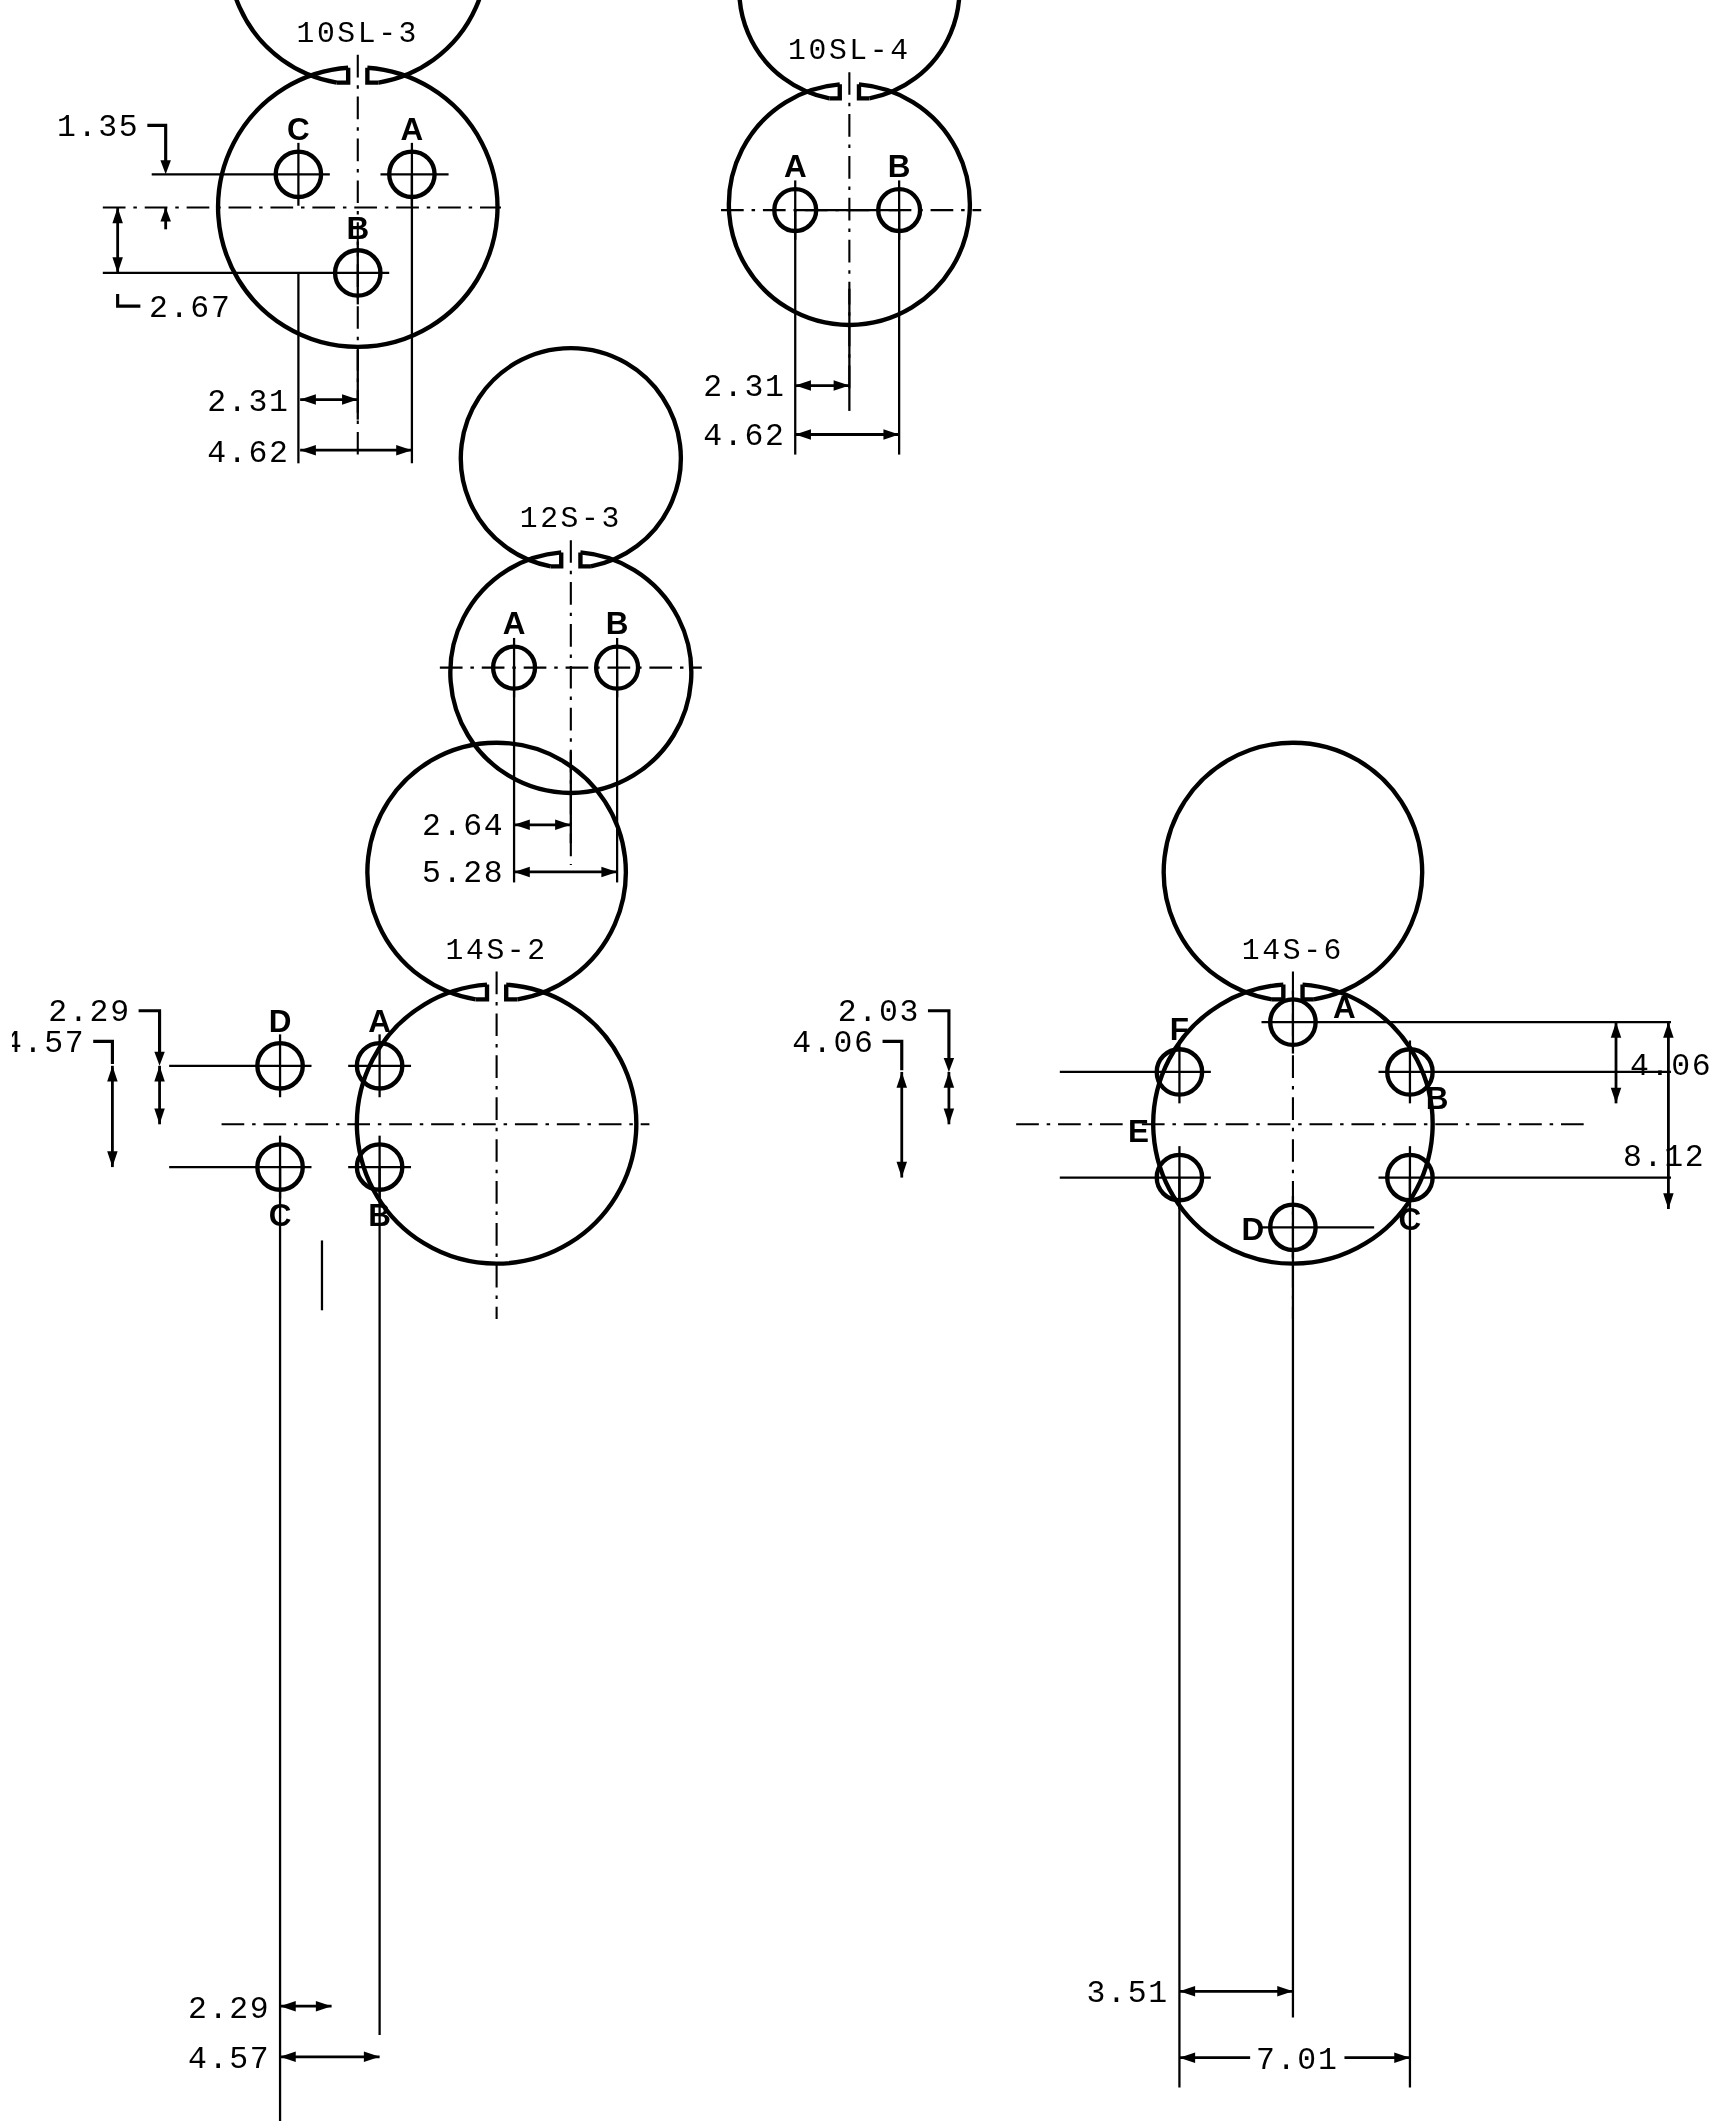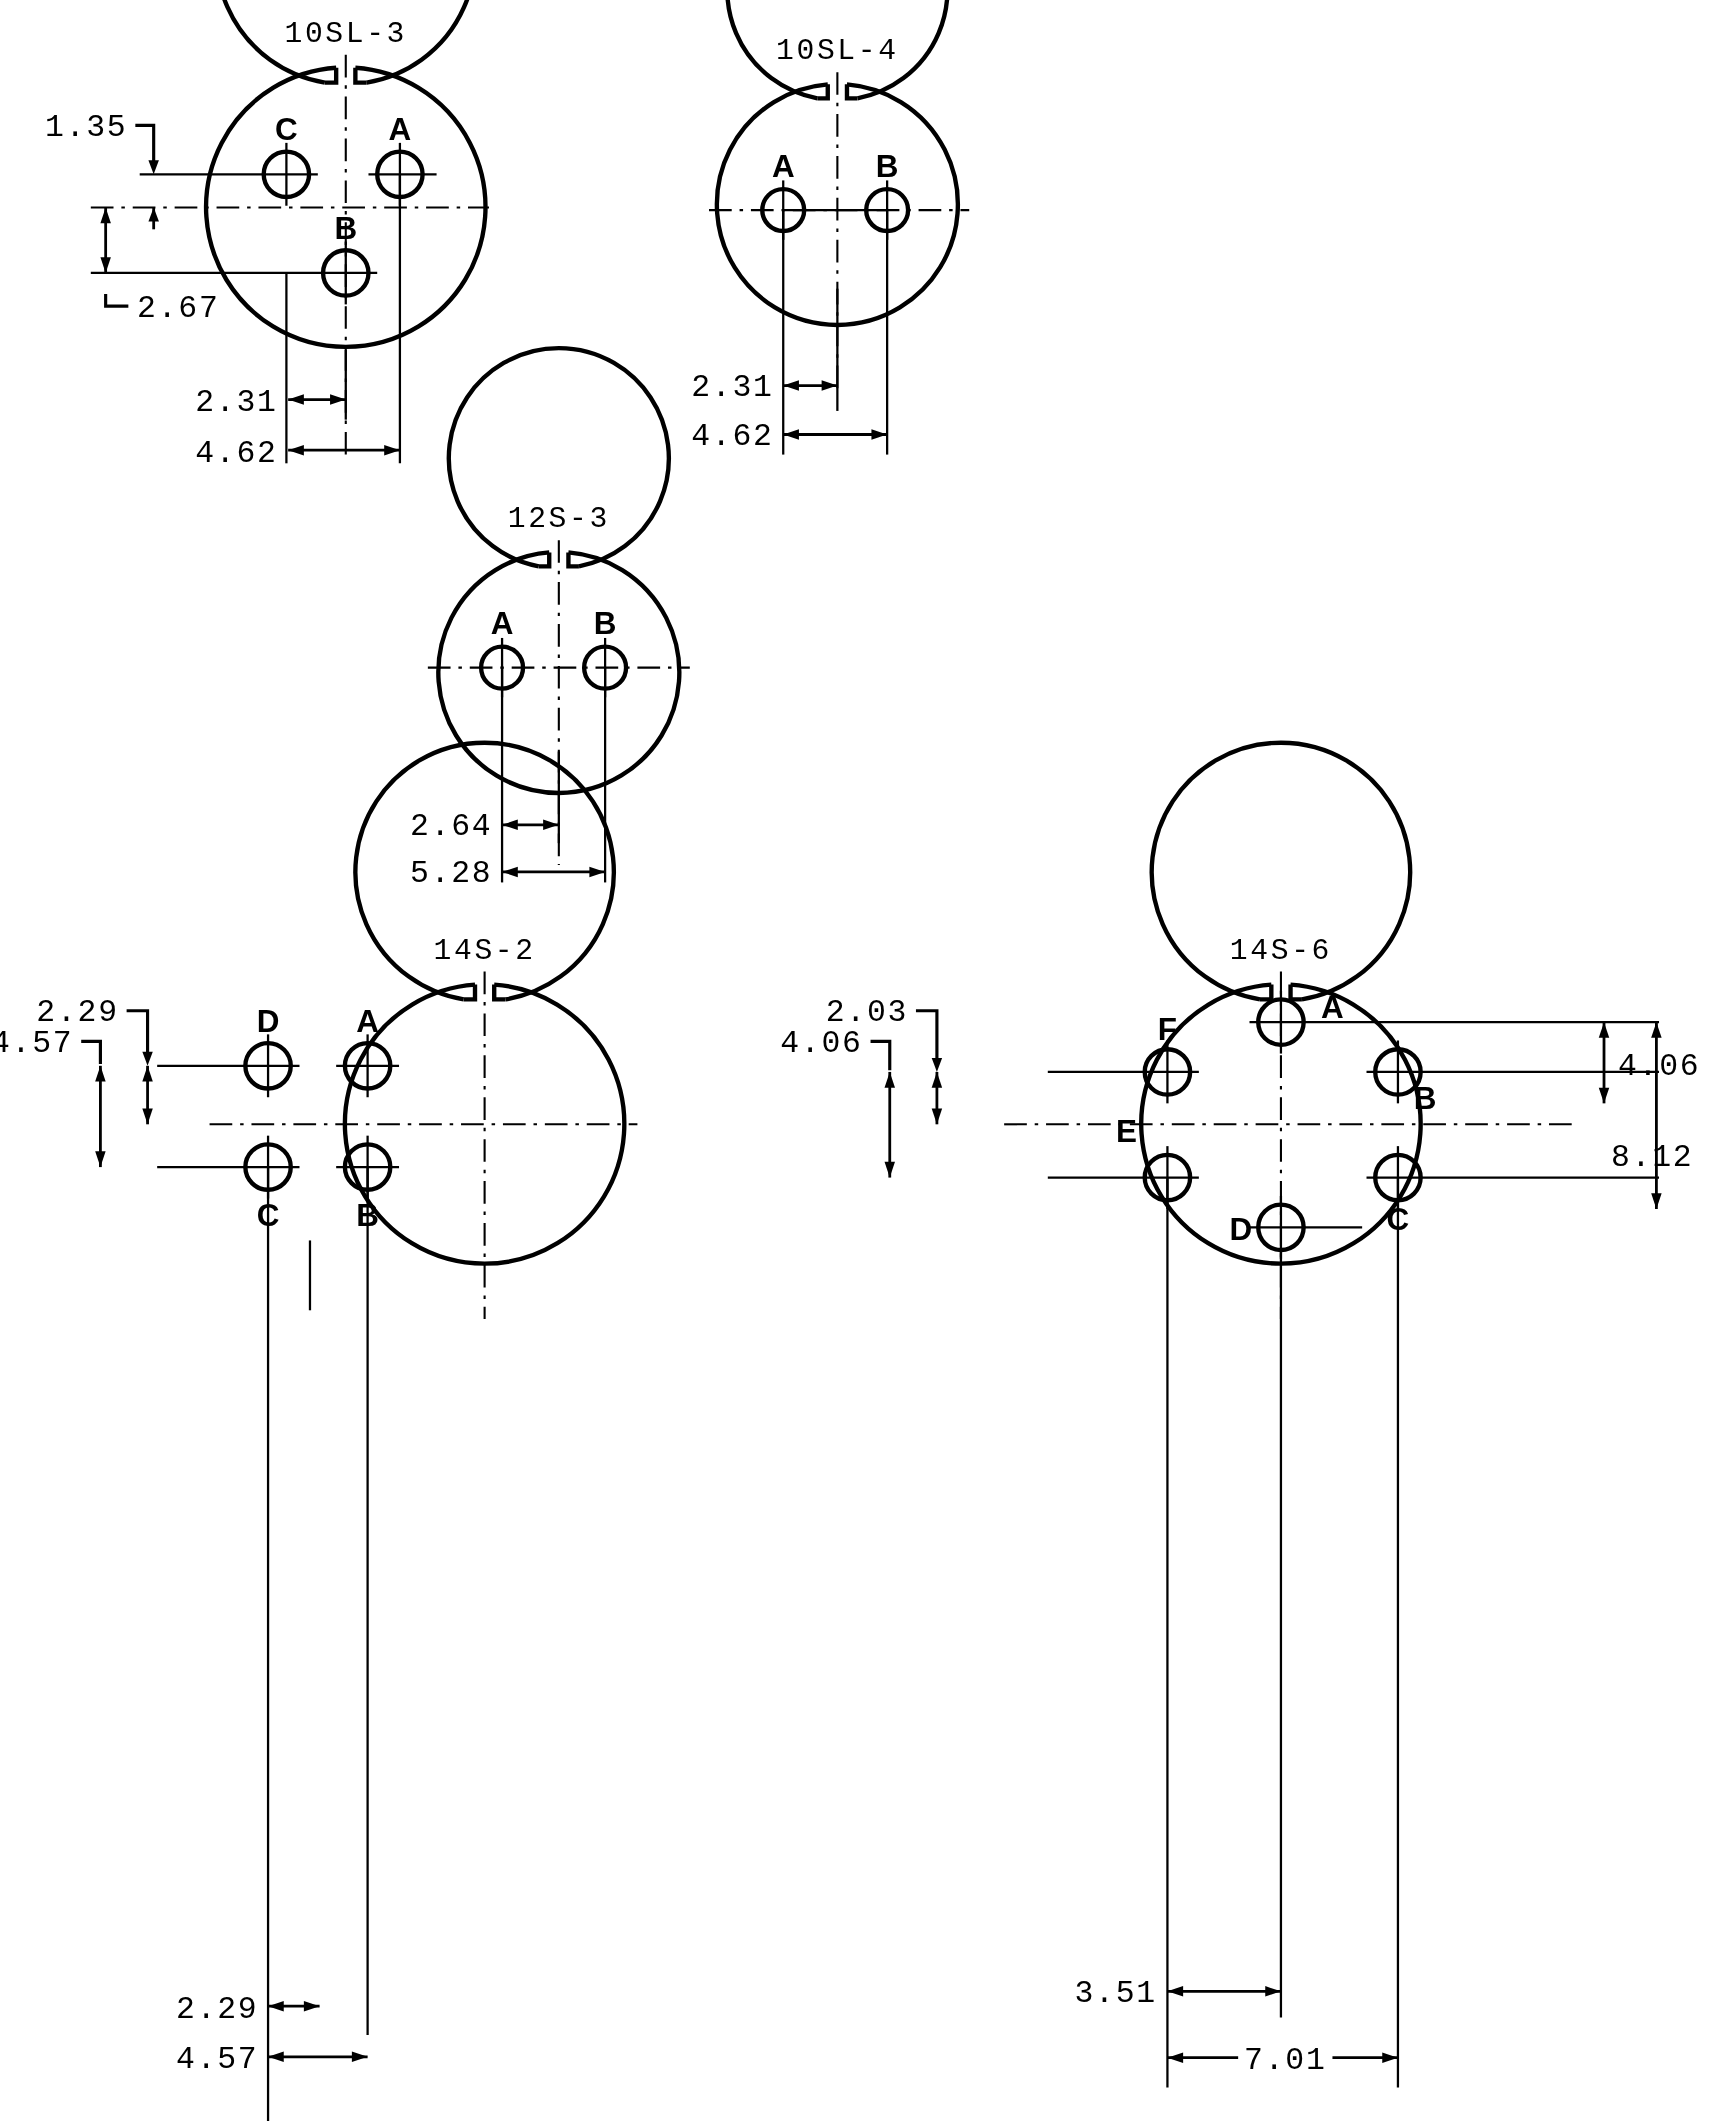--- a/index.html
+++ b/index.html
@@ -10,21 +10,21 @@
   }
   body {
     width: 1728px;
     height: 2122px;
     font-family: "Liberation Sans", sans-serif;
     position: relative;
     overflow: hidden;
   }
   #sheet {
     position: absolute;
-    left: 0; top: 0;
+    left: 12px; top: 0;
     width: 1419px;
     height: 2122px;
   }
   svg.drawing {
     position: absolute;
     left: 0; top: 0;
     width: 1728px;
     height: 2122px;
     display: block;
   }

